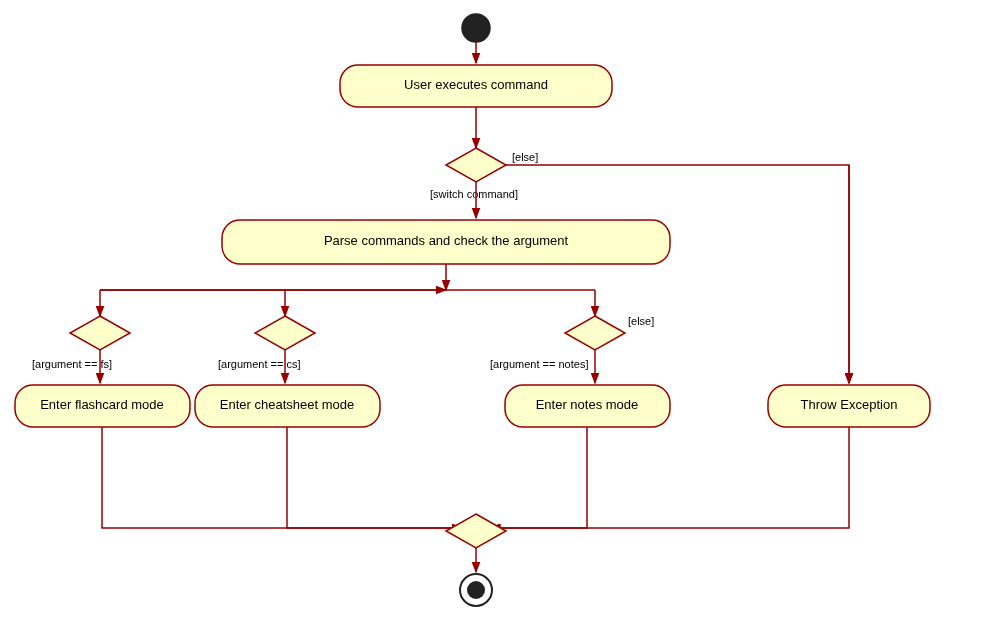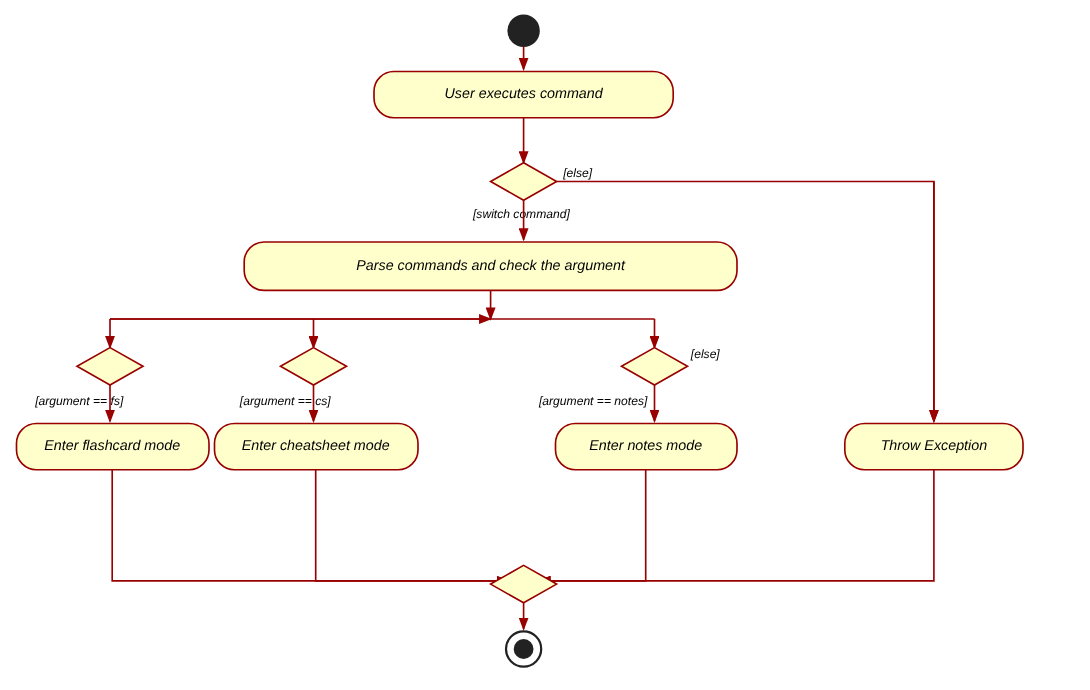--- a/index.html
+++ b/index.html
@@ -8,21 +8,20 @@
       width: 991px;
       height: 627px;
       overflow: hidden;
       font-family: Arial, sans-serif;
       font-size: 13px;
     }
     #diagram-container {
       position: relative;
       width: 799px;
       height: 627px;
-      font-style: italic;
     }
     svg {
       position: absolute;
       top: 0; left: 0;
       width: 991px;
       height: 627px;
     }
     
     .node-rect {
       fill: #ffffcc;

